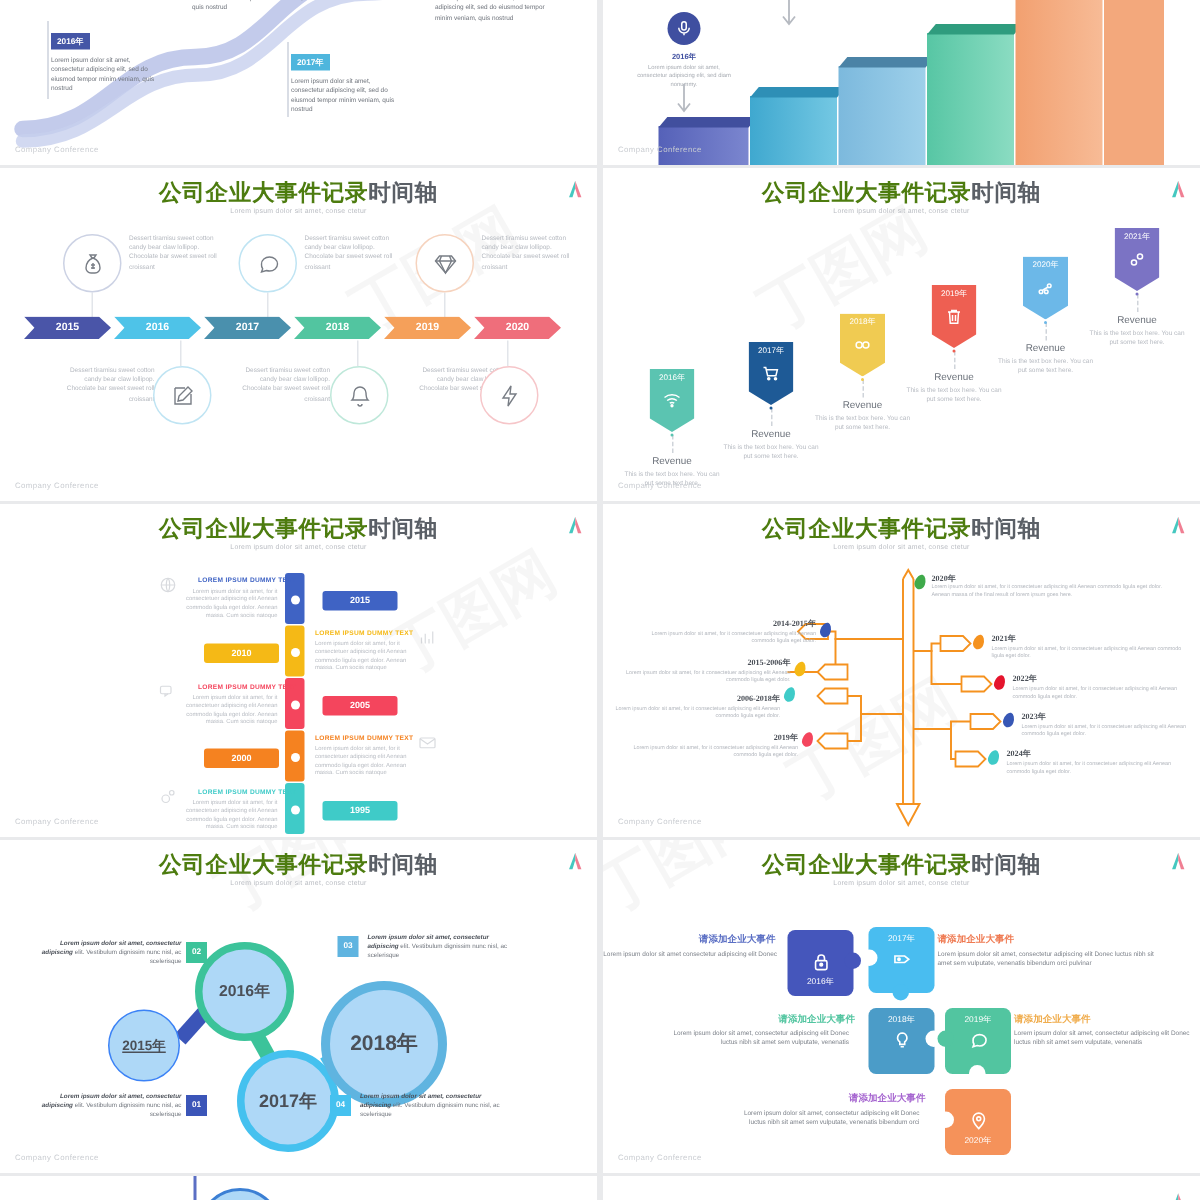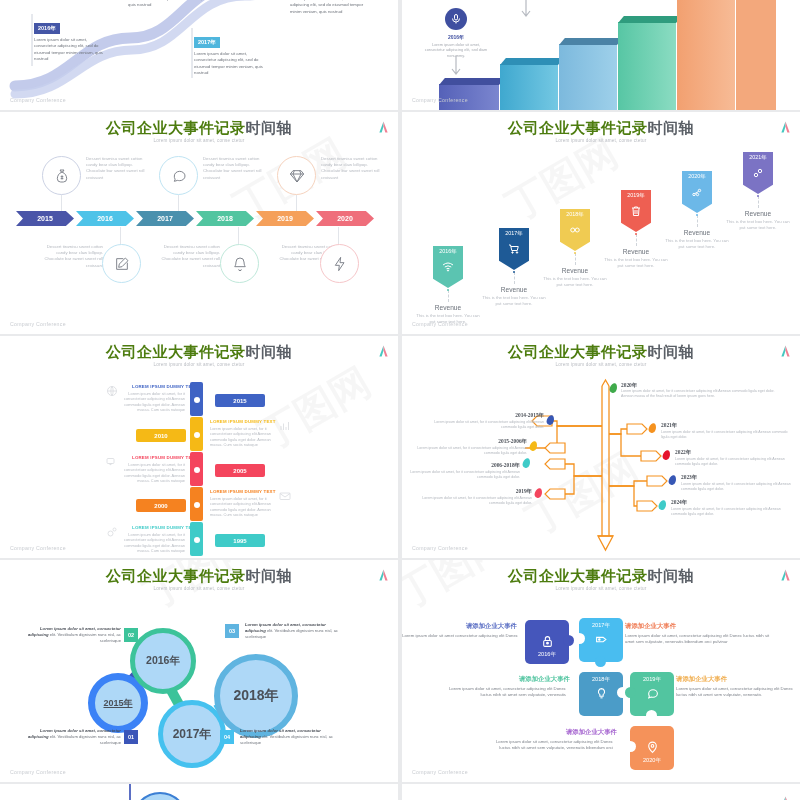--- a/index.html
+++ b/index.html
@@ -522,21 +522,21 @@
           <path d="M12 1 L21 25 L16 25 L12 12 Z" fill="#f07f93"></path>
         </svg>
     </div>
 
     <svg style="position:absolute;left:0;top:0;" width="398" height="222">
       <path d="M120,133 L146,104" stroke="#3b55b8" stroke-width="10" fill="none"></path>
       <path d="M160,110 L182,150" stroke="#3cc39a" stroke-width="10" fill="none"></path>
       <path d="M216,150 L250,130" stroke="#45c1ef" stroke-width="10" fill="none"></path>
     </svg>
 
-    <div class="bub" style="left:88px;top:113px;width:46px;height:46px;border:7px solid #3b82f6;font-size:9px;text-decoration:underline;">
+    <div class="bub" style="left:72px;top:113px;width:46px;height:46px;border:1px solid #3b82f6;font-size:9px;text-decoration:underline;">
         <span>2015年</span>
       </div>
     <div class="bub" style="left:130px;top:68px;width:56px;height:56px;border:5px solid #3cc39a;font-size:10.5px;">
         <span>2016年</span>
       </div>
     <div class="bub" style="left:158px;top:140px;width:58px;height:58px;border:5px solid #45c1ef;font-size:12px;">
         <span>2017年</span>
       </div>
     <div class="bub" style="left:214px;top:94px;width:72px;height:72px;border:6px solid #5fb4e0;font-size:14px;">
         <span>2018年</span>

